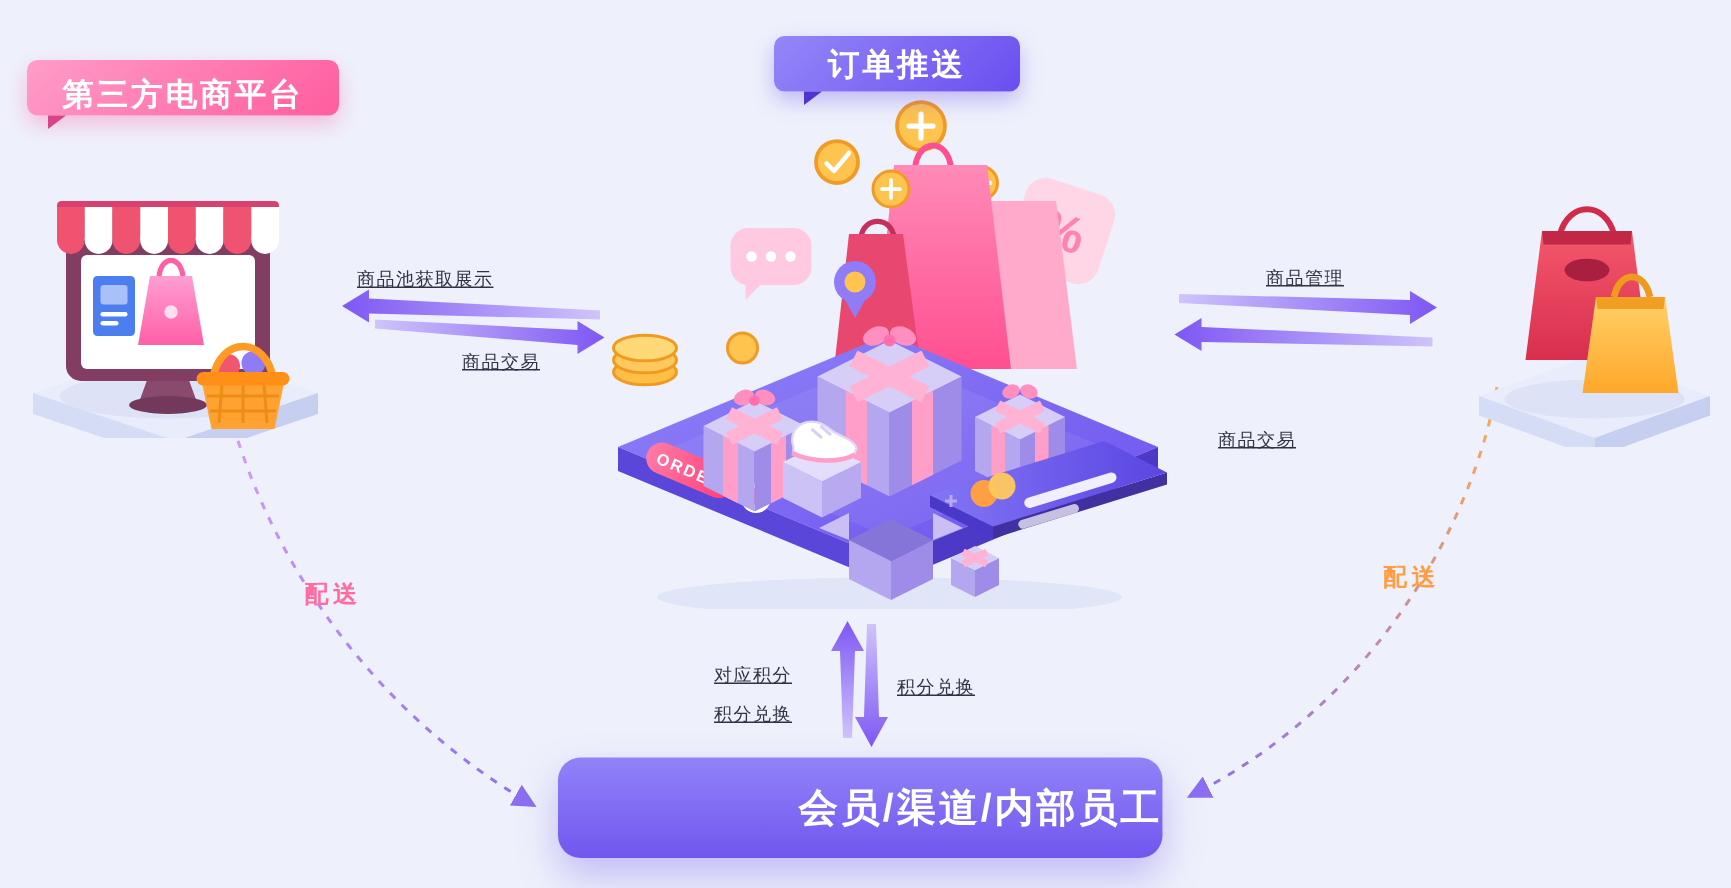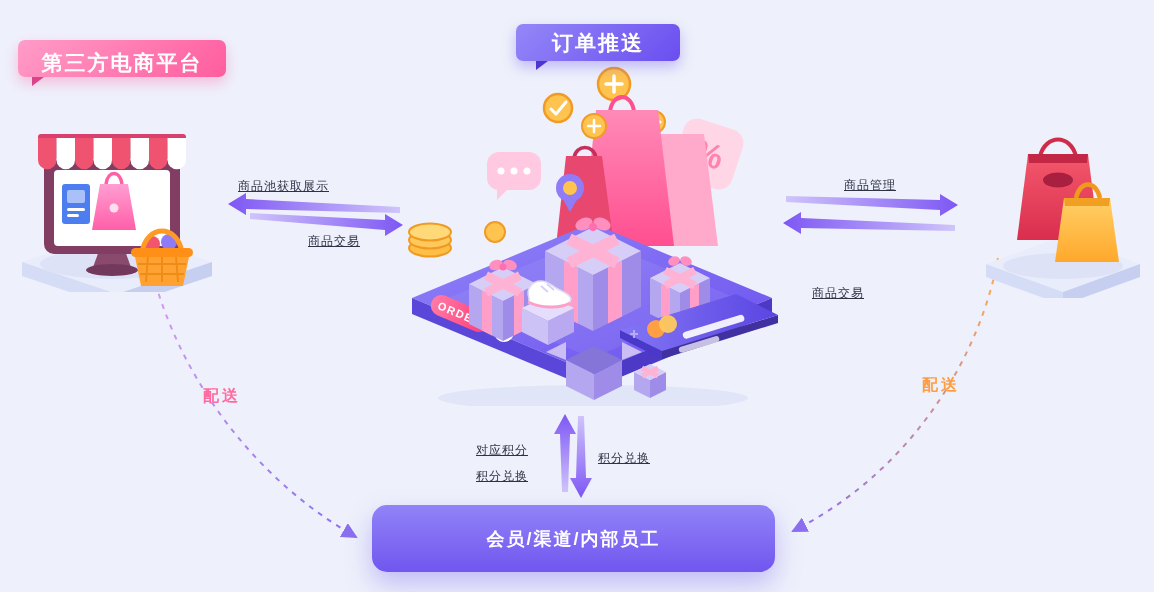--- a/index.html
+++ b/index.html
@@ -34,22 +34,22 @@
   .lbl-goods-trade  { left:812px; top:249px;margin-top:36px; }
   .lbl-points-display { left:476px; top:437px; width:76px; text-align:left; line-height:26px; }
   .lbl-points-exchange { left:598px; top:450px; }
   .lbl-delivery { position:absolute; font-size:16px; letter-spacing:3px; font-weight:bold; z-index:4; }
   .lbl-delivery-left  { left:203px; top:386px; color:#ff6b9e; }
   .lbl-delivery-right { left:922px; top:375px; color:#ff9d43; }
 
   .bottom-box { position:absolute; left:372px; top:505px; width:403px; height:67px;
                 border-radius:15px; background:linear-gradient(180deg,#9183f8,#7156ef);
                 box-shadow:0 12px 26px rgba(113,86,239,.35);
-                display:flex; align-items:center; justify-content:center;
-                color:#fff; font-size:18px; font-weight:bold; letter-spacing:2px; z-index:5; }
+                display:flex; align-items:center; justify-content:flex-end;
+                color:#fff; font-size:26px; font-weight:bold; letter-spacing:2px; z-index:5; }
 </style>
 </head>
 <body>
 
 <div class="canvas">
 
   <svg class="layer" width="1154" height="592" viewBox="0 0 1154 592">
     <defs>
       <linearGradient id="gLR" x1="0" y1="0" x2="1" y2="0">
         <stop offset="0" stop-color="#cfc4fb"></stop>

